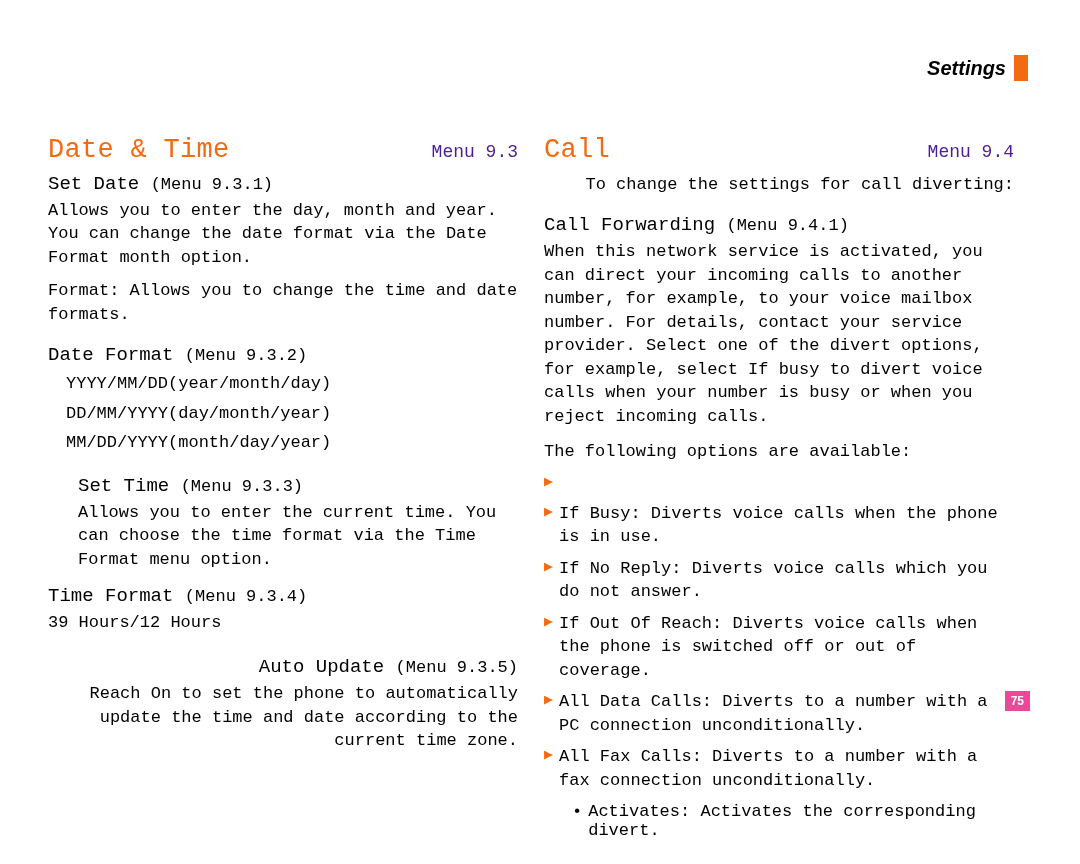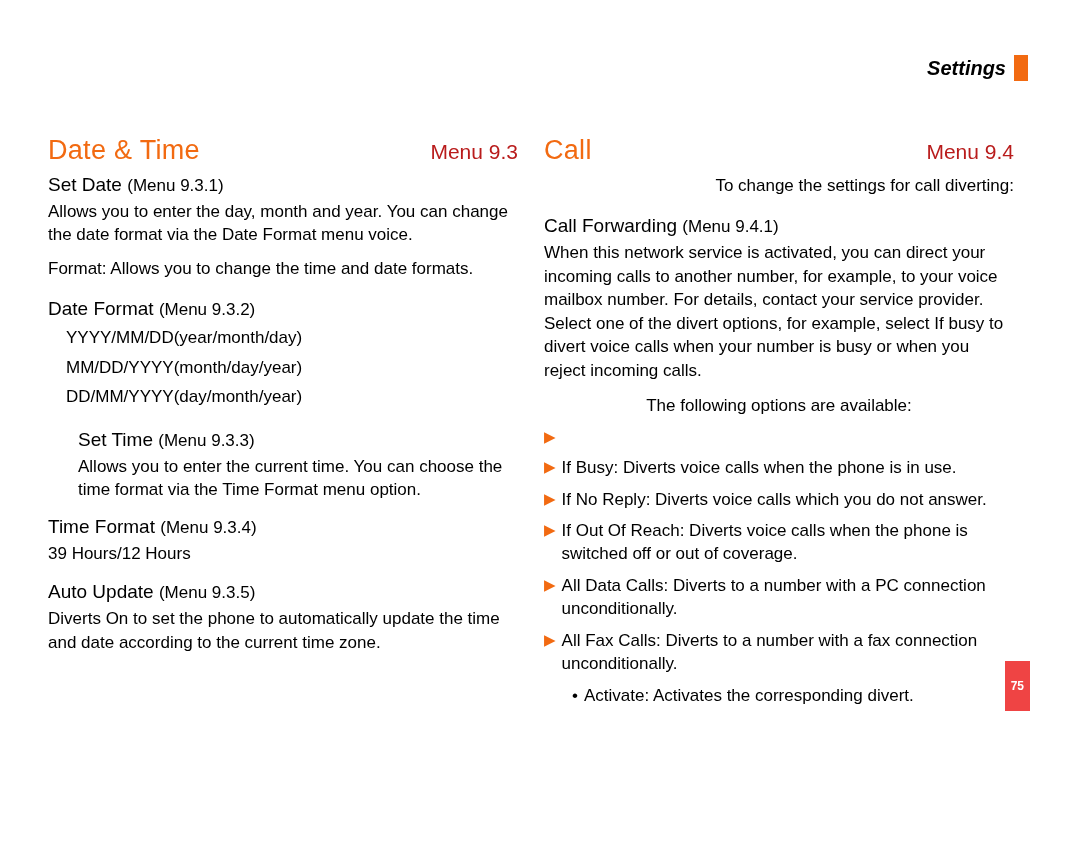--- a/index.html
+++ b/index.html
@@ -32,38 +32,39 @@
     font-size: 20px;
   }
   .header-tab {
     width: 14px;
     height: 26px;
     background: #f26a11;
   }
   .columns {
     display: flex;
     gap: 26px;
+    font-family: Liberation Mono, monospace;
   }
   .col {
     width: 470px;
   }
   .section-head {
     display: flex;
     justify-content: space-between;
     align-items: baseline;
     margin-bottom: 8px;
   }
   .section-title {
     color: #f26a11;
     font-size: 27px;
     letter-spacing: 0.3px;
   }
   .section-menu {
-    color: #b91c1c;
-    font-size: 21px;
+    color: #4c1d95;
+    font-size: 18px;
   }
   .sub {
     margin-top: 14px;
   }
   .sub-head {
     font-size: 19px;
     margin-bottom: 4px;
   }
   .sub-head .menuref {
     font-size: 17px;
@@ -97,25 +98,25 @@
     padding-left: 28px;
     font-size: 17px;
   }
   .bullet {
     flex-shrink: 0;
   }
   .page-num {
     position: absolute;
     right: 50px;
     bottom: 22px;
-    background: #ef4444;
+    background: #ec4899;
     color: #fff;
     font-size: 12px;
     font-weight: bold;
-    padding: 18px 6px;
+    padding: 3px 6px;
   }
 </style>
 </head>
 <body>
 
 <div class="page">
 
   <div class="header">
     <span class="header-title">Settings</span>
     <span class="header-tab"></span>
@@ -128,85 +129,85 @@
         <span class="section-title">Date &amp; Time</span>
         <span class="section-menu">Menu 9.3</span>
       </div>
 
       <div class="sub" style="margin-top:6px;">
         <div class="sub-head">
           <span>Set Date</span>
           <span class="menuref">(Menu 9.3.1)</span>
         </div>
         <div class="body">
-          <span>Allows you to enter the day, month and year. You can change the date format via the </span><span>Date Format</span><span> menu voice.</span>
+          <span>Allows you to enter the day, month and year. You can change the date format via the </span><span>Date Format</span><span> month option.</span>
         </div>
         <div class="body" style="margin-top:10px;">Format: Allows you to change the time and date formats.</div>
       </div>
 
       <div class="sub" style="margin-top:18px;">
         <div class="sub-head">
           <span>Date Format</span>
           <span class="menuref">(Menu 9.3.2)</span>
         </div>
         <div class="body indent" style="margin-top:6px;">
           <span>YYYY/MM/DD</span><span>(year/month/day)</span>
         </div>
         <div class="body indent" style="margin-top:6px;">
+          <span>DD/MM/YYYY</span><span>(day/month/year)</span>
+        </div>
+        <div class="body indent" style="margin-top:6px;">
           <span>MM/DD/YYYY</span><span>(month/day/year)</span>
-        </div>
-        <div class="body indent" style="margin-top:6px;">
-          <span>DD/MM/YYYY</span><span>(day/month/year)</span>
         </div>
       </div>
 
       <div class="sub" style="margin-top:20px;margin-left:30px;">
         <div class="sub-head">
           <span>Set Time</span>
           <span class="menuref">(Menu 9.3.3)</span>
         </div>
         <div class="body">Allows you to enter the current time. You can choose the time format via the Time Format menu option.</div>
       </div>
 
       <div class="sub" style="">
         <div class="sub-head">
           <span>Time Format</span>
           <span class="menuref">(Menu 9.3.4)</span>
         </div>
         <div class="body">39 Hours/12 Hours</div>
       </div>
 
-      <div class="sub" style="margin-top:16px;">
+      <div class="sub" style="margin-top:22px;text-align:right;">
         <div class="sub-head">
           <span>Auto Update</span>
           <span class="menuref">(Menu 9.3.5)</span>
         </div>
         <div class="body">
-          <span>Diverts </span><span>On</span><span> to set the phone to automatically update the time and date according to the current time zone.</span>
+          <span>Reach </span><span>On</span><span> to set the phone to automatically update the time and date according to the current time zone.</span>
         </div>
       </div>
     </div>
 
     <div class="col">
       <div class="section-head">
         <span class="section-title">Call</span>
         <span class="section-menu">Menu 9.4</span>
       </div>
 
       <div class="body" style="margin-top:6px;text-align:right;">To change the settings for call diverting:</div>
 
       <div class="sub" style="margin-top:18px;">
         <div class="sub-head">
           <span>Call Forwarding</span>
           <span class="menuref">(Menu 9.4.1)</span>
         </div>
         <div class="body">
           <span>When this network service is activated, you can direct your incoming calls to another number, for example, to your voice mailbox number. For details, contact your service provider. Select one of the divert options, for example, select </span><span>If busy</span><span> to divert voice calls when your number is busy or when you reject incoming calls.</span>
         </div>
-        <div class="body" style="margin-top:12px;text-align:center;">The following options are available:</div>
+        <div class="body" style="margin-top:12px;">The following options are available:</div>
 
         <div id="opts-container">
             <div class="opt-line">
               <span class="tri">▶</span>
             </div>
             <div class="opt-line">
               <span class="tri">▶</span>
               <span><span>If Busy:</span><span> Diverts voice calls when the phone is in use.</span></span>
             </div>
             <div class="opt-line">
@@ -223,21 +224,21 @@
             </div>
             <div class="opt-line">
               <span class="tri">▶</span>
               <span><span>All Fax Calls:</span><span> Diverts to a number with a fax connection unconditionally.</span></span>
             </div>
           </div>
 
         <div class="sub-opt">
           <span class="bullet">•</span>
           <span>
-            <span>Activate:</span><span> Activates the corresponding divert.</span>
+            <span>Activates:</span><span> Activates the corresponding divert.</span>
           </span>
         </div>
       </div>
     </div>
 
   </div>
 
   <div class="page-num">75</div>
 </div>
 

